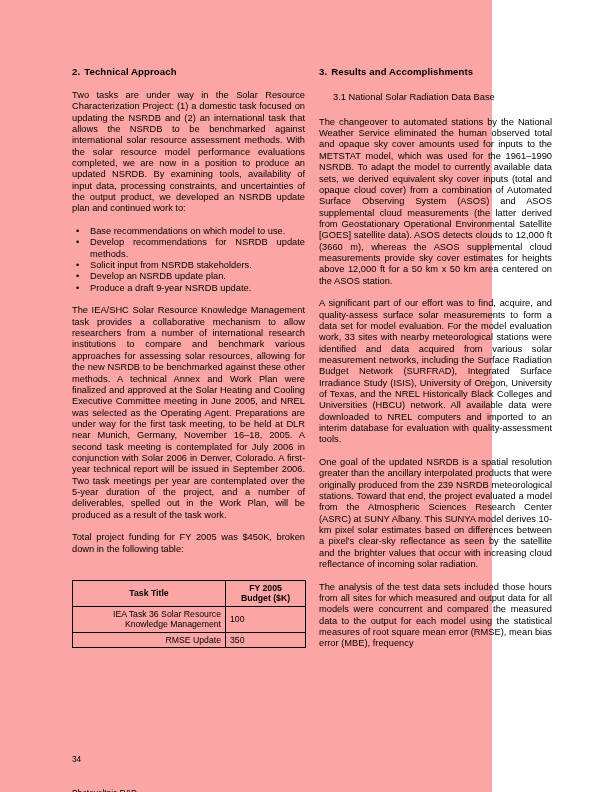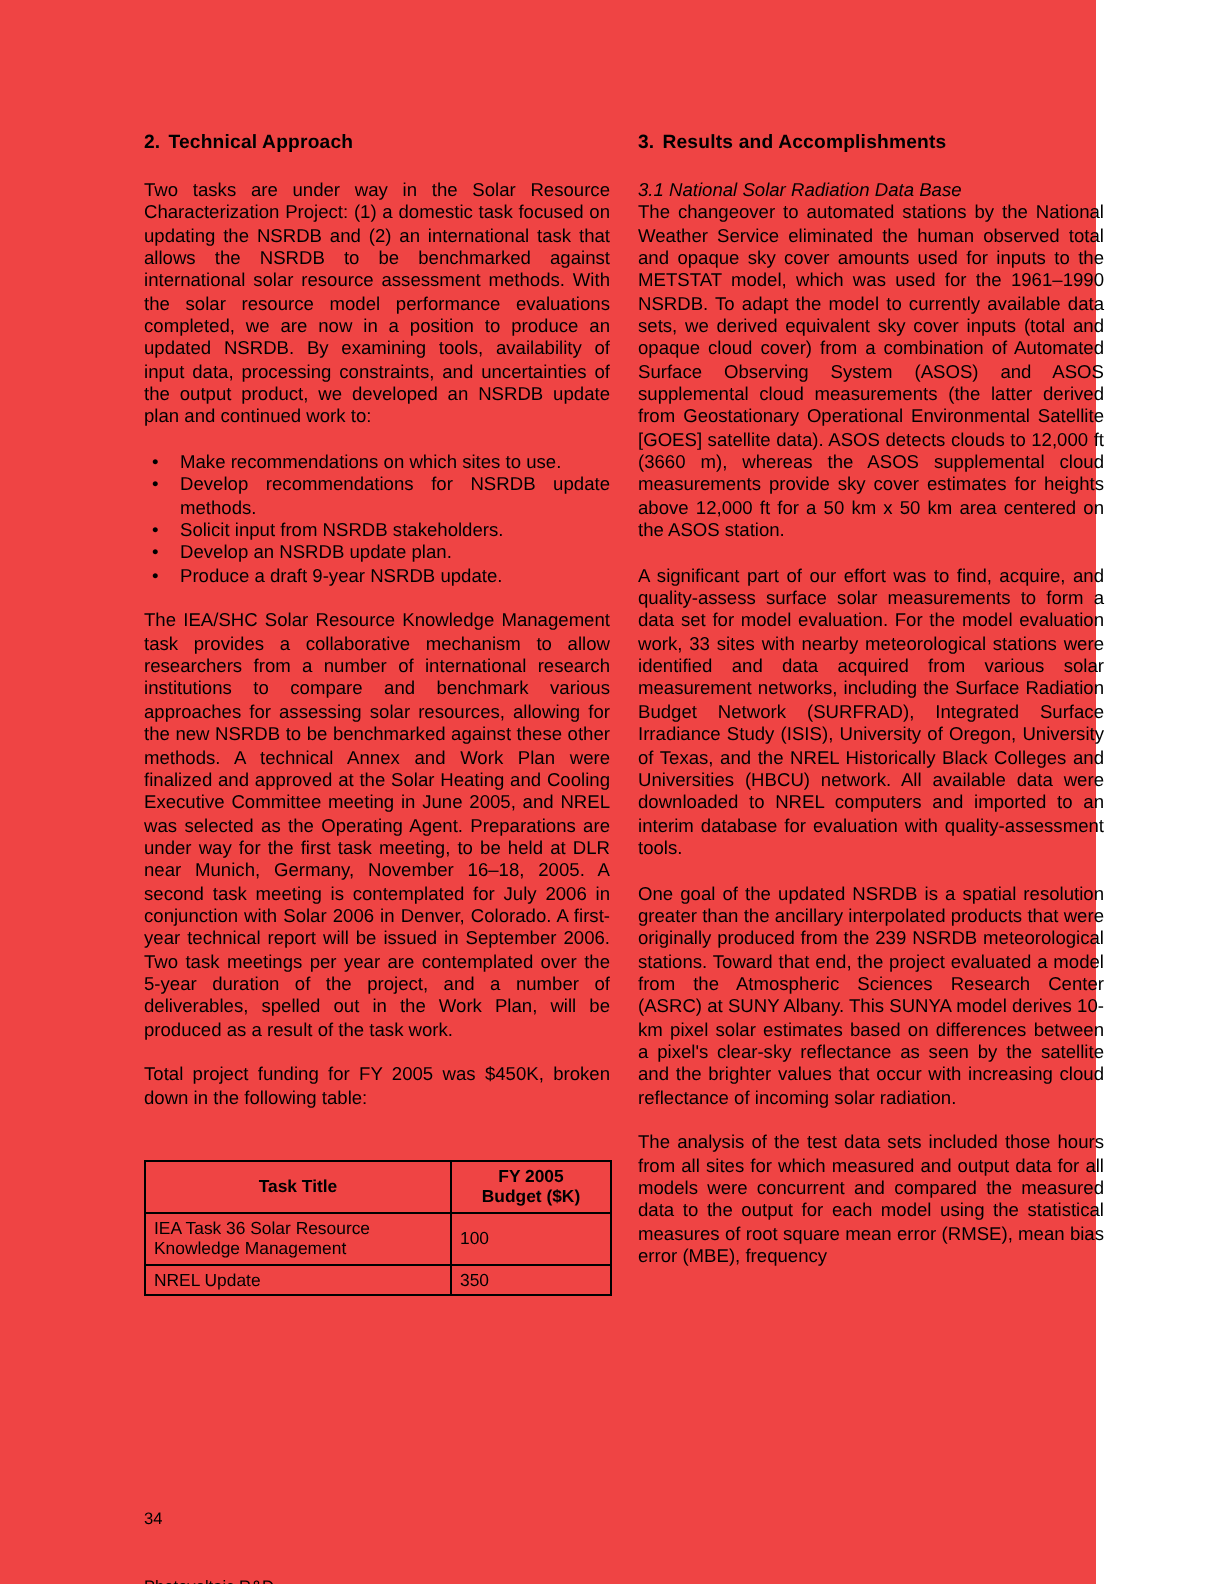--- a/index.html
+++ b/index.html
@@ -11,23 +11,23 @@
     width: 612px;
     height: 792px;
     position: relative;
     font-family: "Liberation Sans", sans-serif;
     color: #000000;
     overflow: hidden;
   }
   .page {
     position: absolute;
     left: 0; top: 0;
-    width: 548px;
+    width: 492px;
     height: 792px;
-    background: #ef4444;
+    background: #fca5a5;
   }
   .columns {
     position: absolute;
     left: 72px;
     top: 66px;
     width: 480px;
     height: 660px;
     display: flex;
     gap: 14px;
   }
@@ -40,23 +40,22 @@
     font-weight: bold;
     margin: 0 0 12.5px 0;
     line-height: 11.5px;
     letter-spacing: 0.1px;
   }
   h2.sec-heading .num {
     margin-right: 4px;
   }
   .sub-heading {
     font-size: 9.3px;
-    font-style: italic;
     line-height: 11.3px;
-    margin: 0;
+    margin: 14px;
   }
   p.body {
     font-size: 9.3px;
     line-height: 11.35px;
     text-align: justify;
     margin: 0 0 11.3px 0;
     hyphens: none;
   }
   p.body.tight {
     margin-bottom: 16px;
@@ -95,21 +94,21 @@
     font-size: 8.7px;
     line-height: 10.4px;
     padding: 2px 4px;
     vertical-align: middle;
   }
   table.budget th {
     font-weight: bold;
     text-align: center;
   }
   table.budget td.task {
-    text-align: left;
+    text-align: right;
   }
   table.budget td.amount {
     text-align: left;
   }
   col.c1 { width: 153px; }
   col.c2 { width: 80px; }
   .footer {
     position: absolute;
     left: 72px;
     top: 745px;
@@ -141,21 +140,21 @@
 
     <div class="col">
 
       <h2 class="sec-heading">
         <span class="num">2.</span><span>Technical Approach</span>
       </h2>
 
       <p class="body">Two tasks are under way in the Solar Resource Characterization Project: (1) a domestic task focused on updating the NSRDB and (2) an international task that allows the NSRDB to be benchmarked against international solar resource assessment methods.  With the solar resource model performance evaluations completed, we are now in a position to produce an updated NSRDB. By examining tools, availability of input data, processing constraints, and uncertainties of the output product, we developed an NSRDB update plan and continued work to:</p>
 
       <ul class="bullets">
-        <li><span class="bullet">•</span><span>Make recommendations on which sites to use.</span></li>
+        <li><span class="bullet">•</span><span>Base recommendations on which model to use.</span></li>
         <li><span class="bullet">•</span><span>Develop recommendations for NSRDB update methods.</span></li>
         <li><span class="bullet">•</span><span>Solicit input from NSRDB stakeholders.</span></li>
         <li><span class="bullet">•</span><span>Develop an NSRDB update plan.</span></li>
         <li><span class="bullet">•</span><span>Produce a draft 9-year NSRDB update.</span></li>
       </ul>
 
       <p class="body">The IEA/SHC Solar Resource Knowledge Management task provides a collaborative mechanism to allow researchers from a number of international research institutions to compare and benchmark various approaches for assessing solar resources, allowing for the new NSRDB to be benchmarked against these other methods.  A technical Annex and Work Plan were finalized and approved at the Solar Heating and Cooling Executive Committee meeting in June 2005, and NREL was selected as the Operating Agent. Preparations are under way for the first task meeting, to be held at DLR near Munich, Germany, November 16–18, 2005. A second task meeting is contemplated for July 2006 in conjunction with Solar 2006 in Denver, Colorado. A first-year technical report will be issued in September 2006.  Two task meetings per year are contemplated over the 5-year duration of the project, and a number of deliverables, spelled out in the Work Plan, will be produced as a result of the task work.</p>
 
       <p class="body nogap">Total project funding for FY 2005 was $450K, broken down in the following table:</p>
 
@@ -172,21 +171,21 @@
               <span>Budget ($K)</span>
             </th>
           </tr>
         </thead>
         <tbody>
           <tr>
             <td class="task">IEA Task 36 Solar Resource Knowledge Management</td>
             <td class="amount">100</td>
           </tr>
           <tr>
-            <td class="task">NREL Update</td>
+            <td class="task">RMSE Update</td>
             <td class="amount">350</td>
           </tr>
         </tbody>
       </table>
 
     </div>
 
     <div class="col">
 
       <h2 class="sec-heading">

